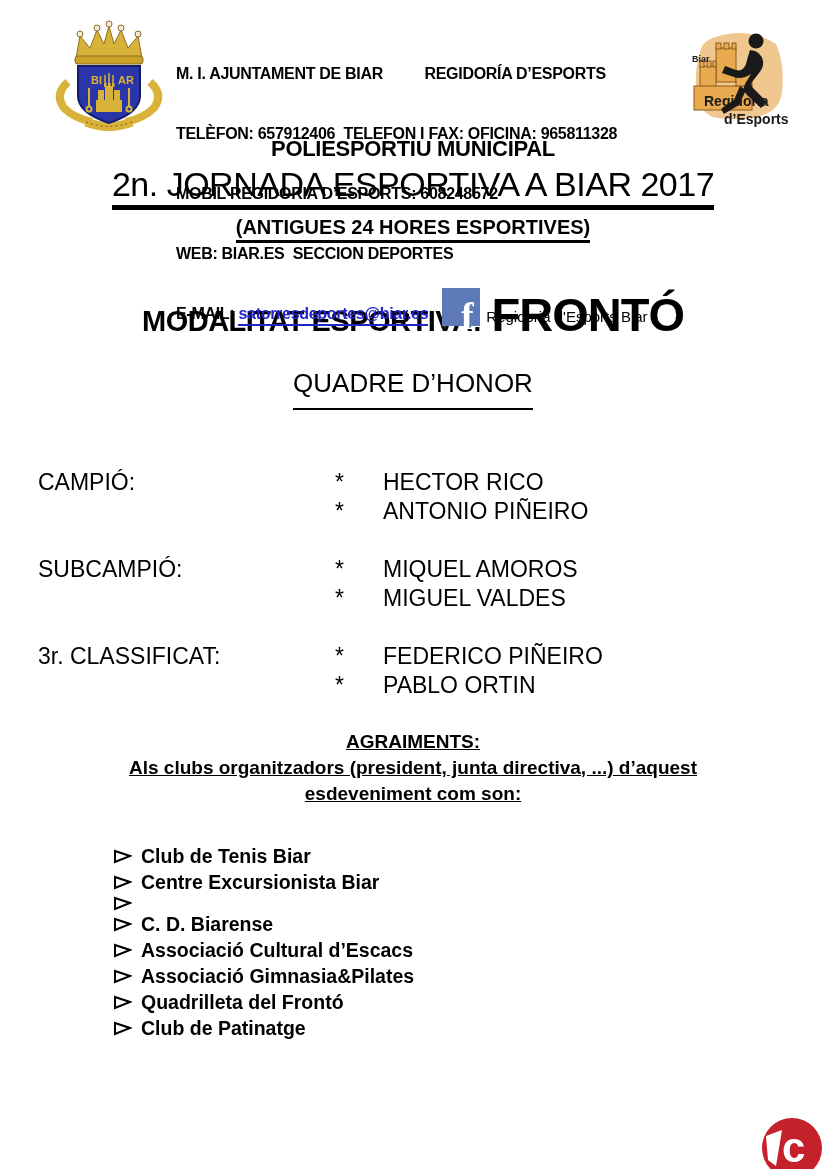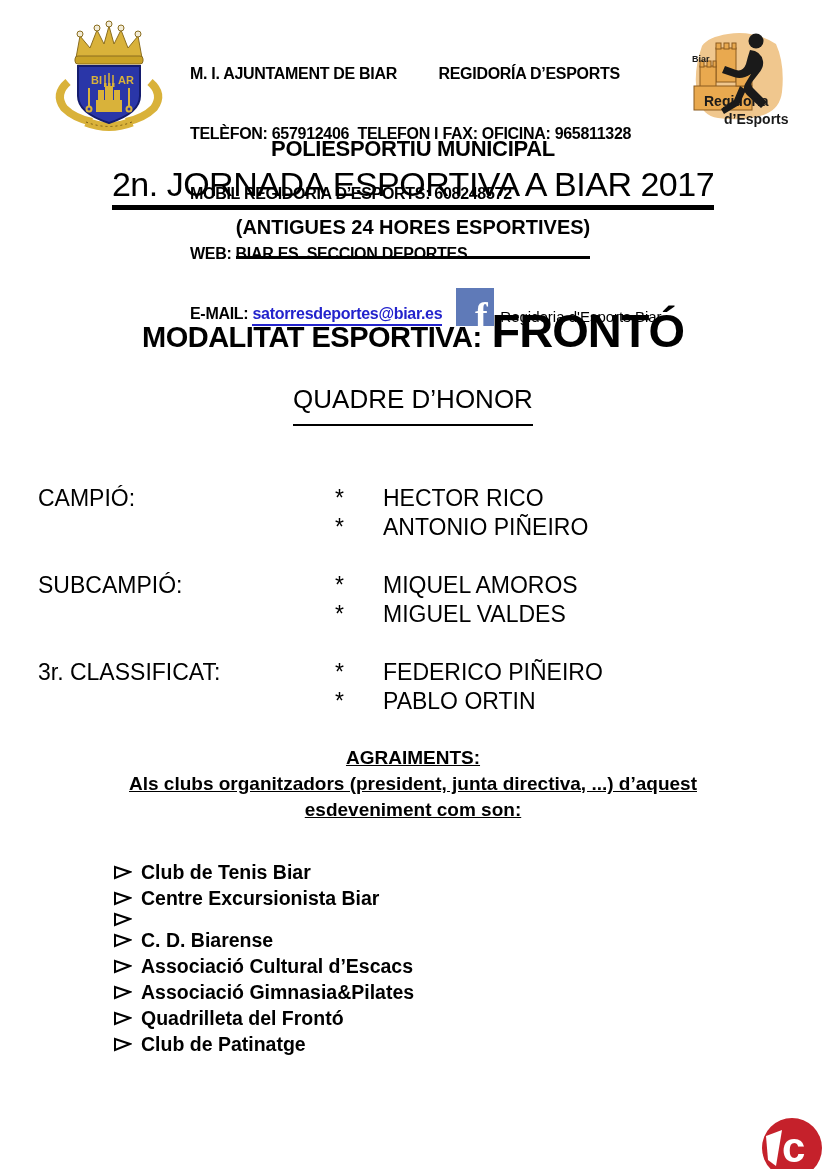--- a/index.html
+++ b/index.html
@@ -21,21 +21,21 @@
     width:826px;height:1169px;
     background:var(--background);
     color:var(--text);
     font-family:"Liberation Sans","DejaVu Sans",sans-serif;
     overflow:hidden;
   }
   
   .header{position:relative;height:136px;}
   .crest{position:absolute;left:34px;top:20px;}
   .contact{
-    position:absolute;left:190px;top:24px;width:520px;
+    position:absolute;left:176px;top:24px;width:520px;
     font-size:16px;font-weight:bold;line-height:20px;
     white-space:pre;letter-spacing:-0.3px;
   }
   .contact-line{white-space:pre;}
   .email-line{display:flex;align-items:flex-start;white-space:pre;}
   .email-link{color:var(--link-blue);border-bottom:2px solid var(--link-blue);text-decoration:none;cursor:pointer;}
   .fb-wrap{display:flex;align-items:flex-end;margin-left:14px;margin-top:-16px;}
   .fb-icon{width:38px;height:38px;background:var(--facebook-blue);position:relative;flex:0 0 auto;}
   .fb-icon span{
     position:absolute;right:7px;bottom:-9px;
@@ -47,21 +47,21 @@
   
   .venue-title{text-align:center;font-size:22px;font-weight:bold;letter-spacing:-0.3px;}
   .main-title{
     width:fit-content;margin:3px auto 0;
     font-size:34px;font-weight:normal;letter-spacing:-0.5px;
     border-bottom:5px solid #000;padding-bottom:1px;
   }
   .sub-title{
     width:fit-content;margin:6px auto 0;
     font-size:20px;font-weight:bold;
-    border-bottom:3px solid #000;padding-bottom:17px;
+    border-bottom:3px solid #000;padding-bottom:1px;
   }
   .modality{display:flex;justify-content:center;align-items:baseline;gap:10px;margin-top:44px;}
   .modality-label{font-size:29px;font-weight:bold;letter-spacing:-0.5px;}
   .modality-value{font-size:47px;font-weight:bold;letter-spacing:-1px;}
   .honor-title{
     width:fit-content;margin:26px auto 0;
     font-size:26px;font-weight:normal;
     border-bottom:2px solid #000;padding-bottom:9px;
   }
   

